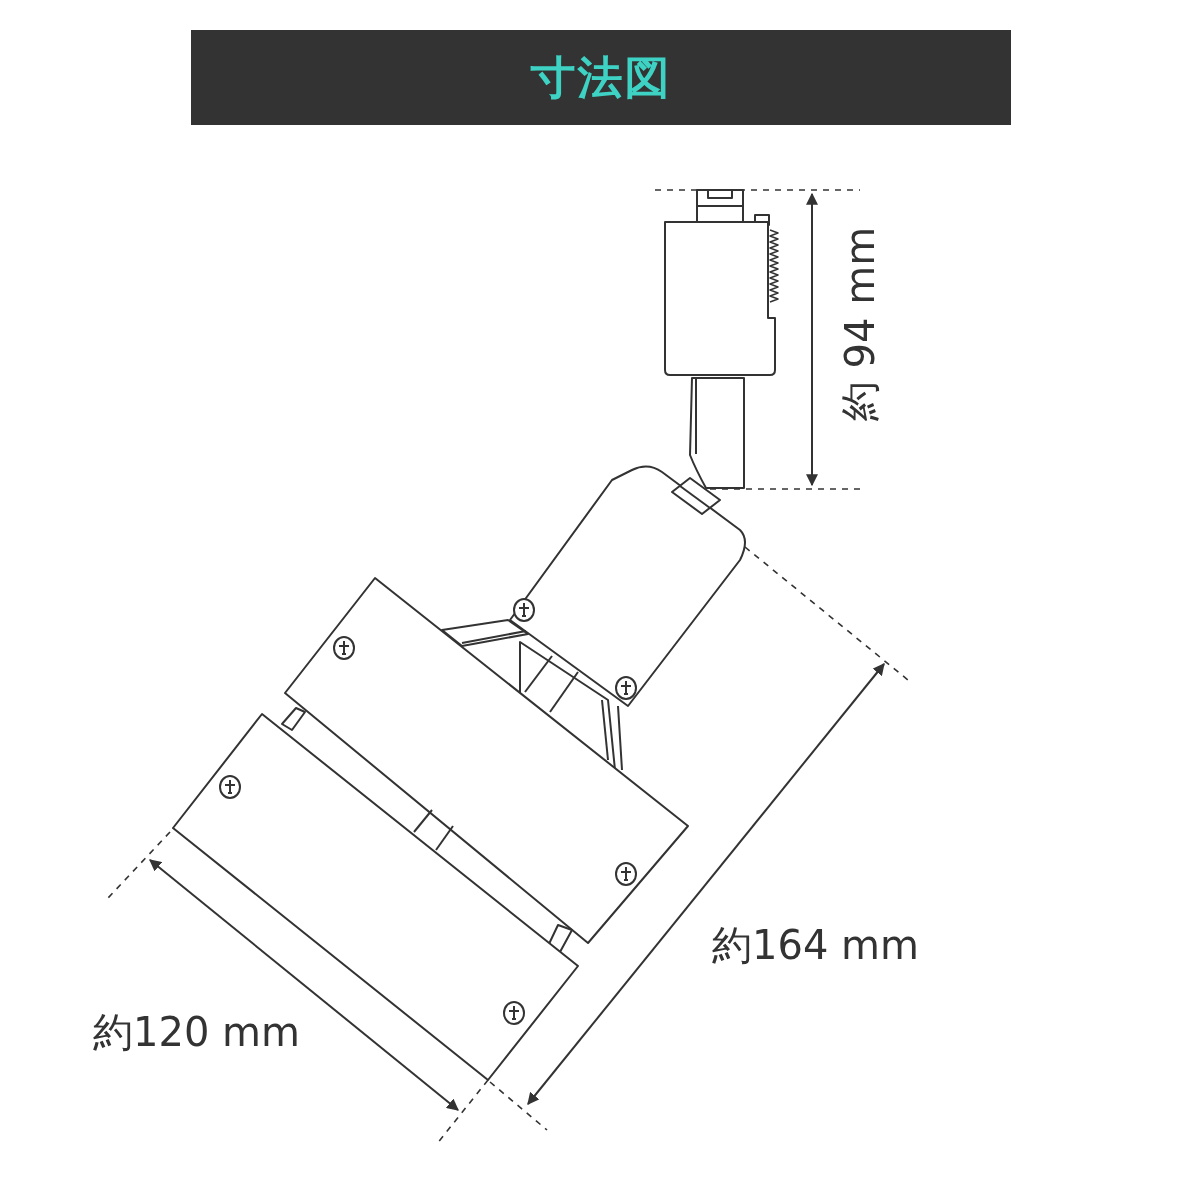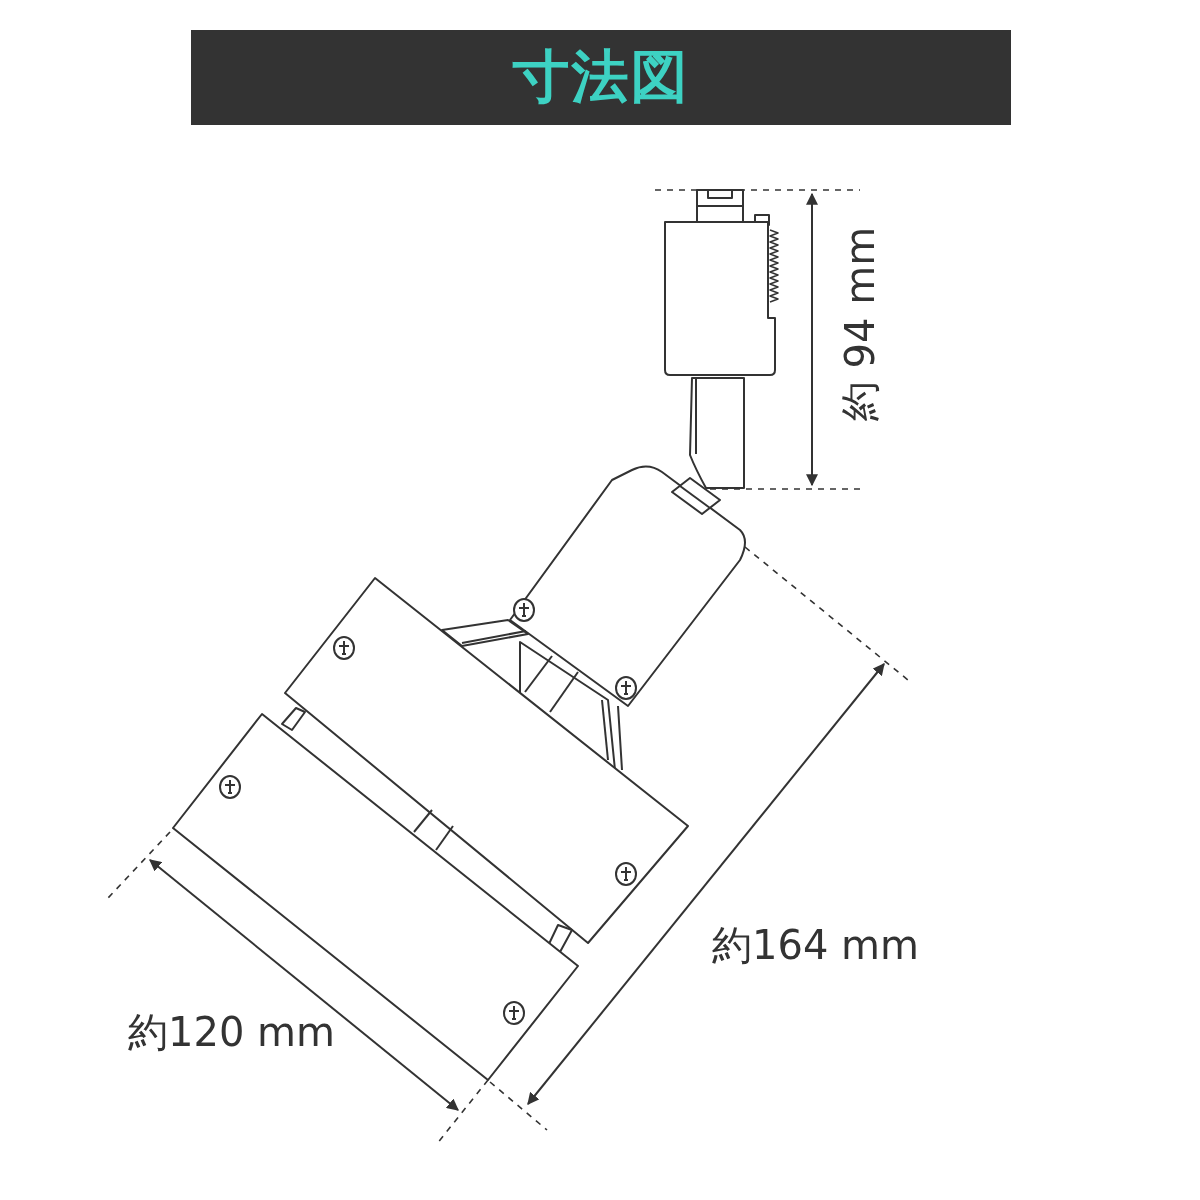--- a/index.html
+++ b/index.html
@@ -2,31 +2,31 @@
 <html><head>
   <meta charset="utf-8">
   <style>
     html, body { margin: 0; padding: 0; background: #ffffff; }
     body { width: 1200px; height: 1200px; position: relative; overflow: hidden; font-family: "DejaVu Sans", "Liberation Sans", sans-serif; }
     .title-bar {
       position: absolute; left: 191px; top: 30px; width: 820px; height: 95px;
       background: #333333; display: flex; align-items: center; justify-content: center;
     }
     .title-text {
-      color: #3dd2c3; font-size: 57px; font-weight: bold; letter-spacing: 2px;
+      color: #3dd2c3; font-size: 45px; font-weight: bold; letter-spacing: 2px;
       font-family: Liberation Mono, monospace;
     }
     svg.drawing { position: absolute; left: 0; top: 0; }
     .dim-label {
       position: absolute; color: #333333; font-family: "DejaVu Sans", "Liberation Sans", sans-serif;
       font-size: 40px; white-space: nowrap; line-height: 1;
     }
     .dim-94 { left: 860px; top: 324px; transform-origin: center center; transform: translate(-50%, -50%) rotate(-90deg); }
     .dim-164 { left: 712px; top: 897px; margin-top: 28px; }
-    .dim-120 { left: 93px; top: 1012px; margin-left: 35px; }
+    .dim-120 { left: 93px; top: 1012px; }
   </style>
 </head>
 <body>
 
 <div class="title-bar">
   <span class="title-text">寸法図</span>
 </div>
 
 <svg class="drawing" width="1200" height="1200" viewBox="0 0 1200 1200" xmlns="http://www.w3.org/2000/svg">
   <defs>

